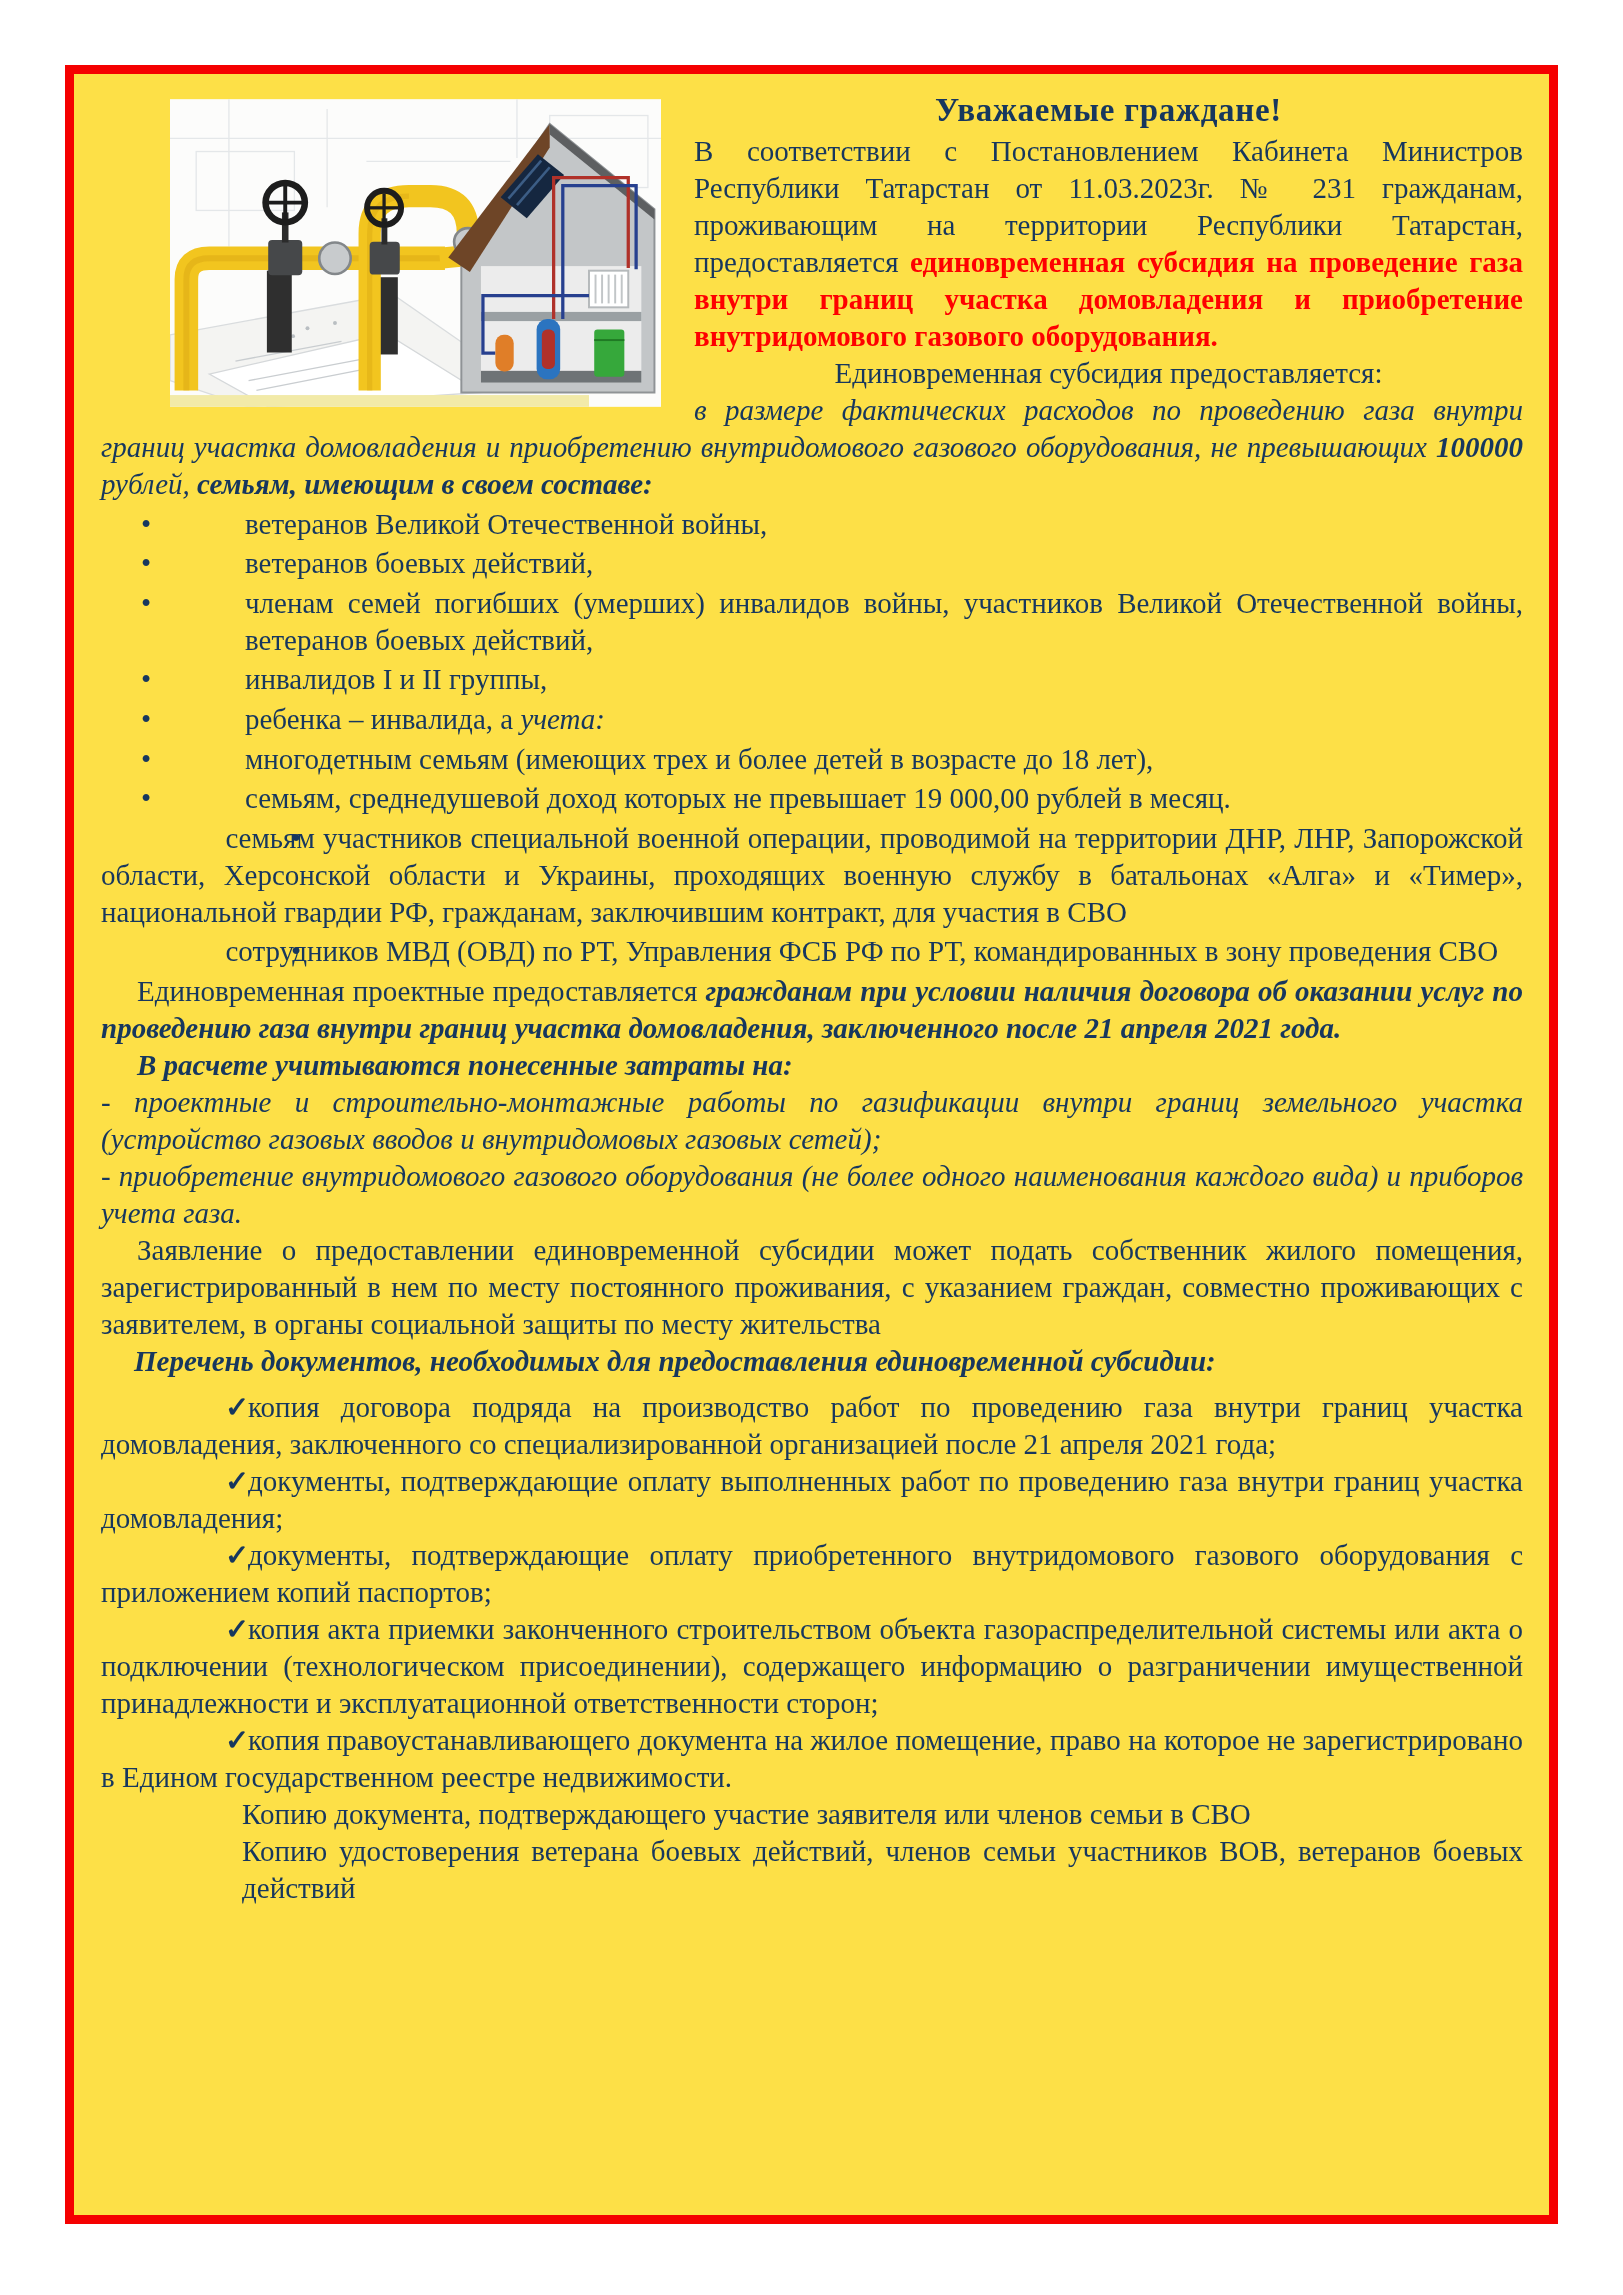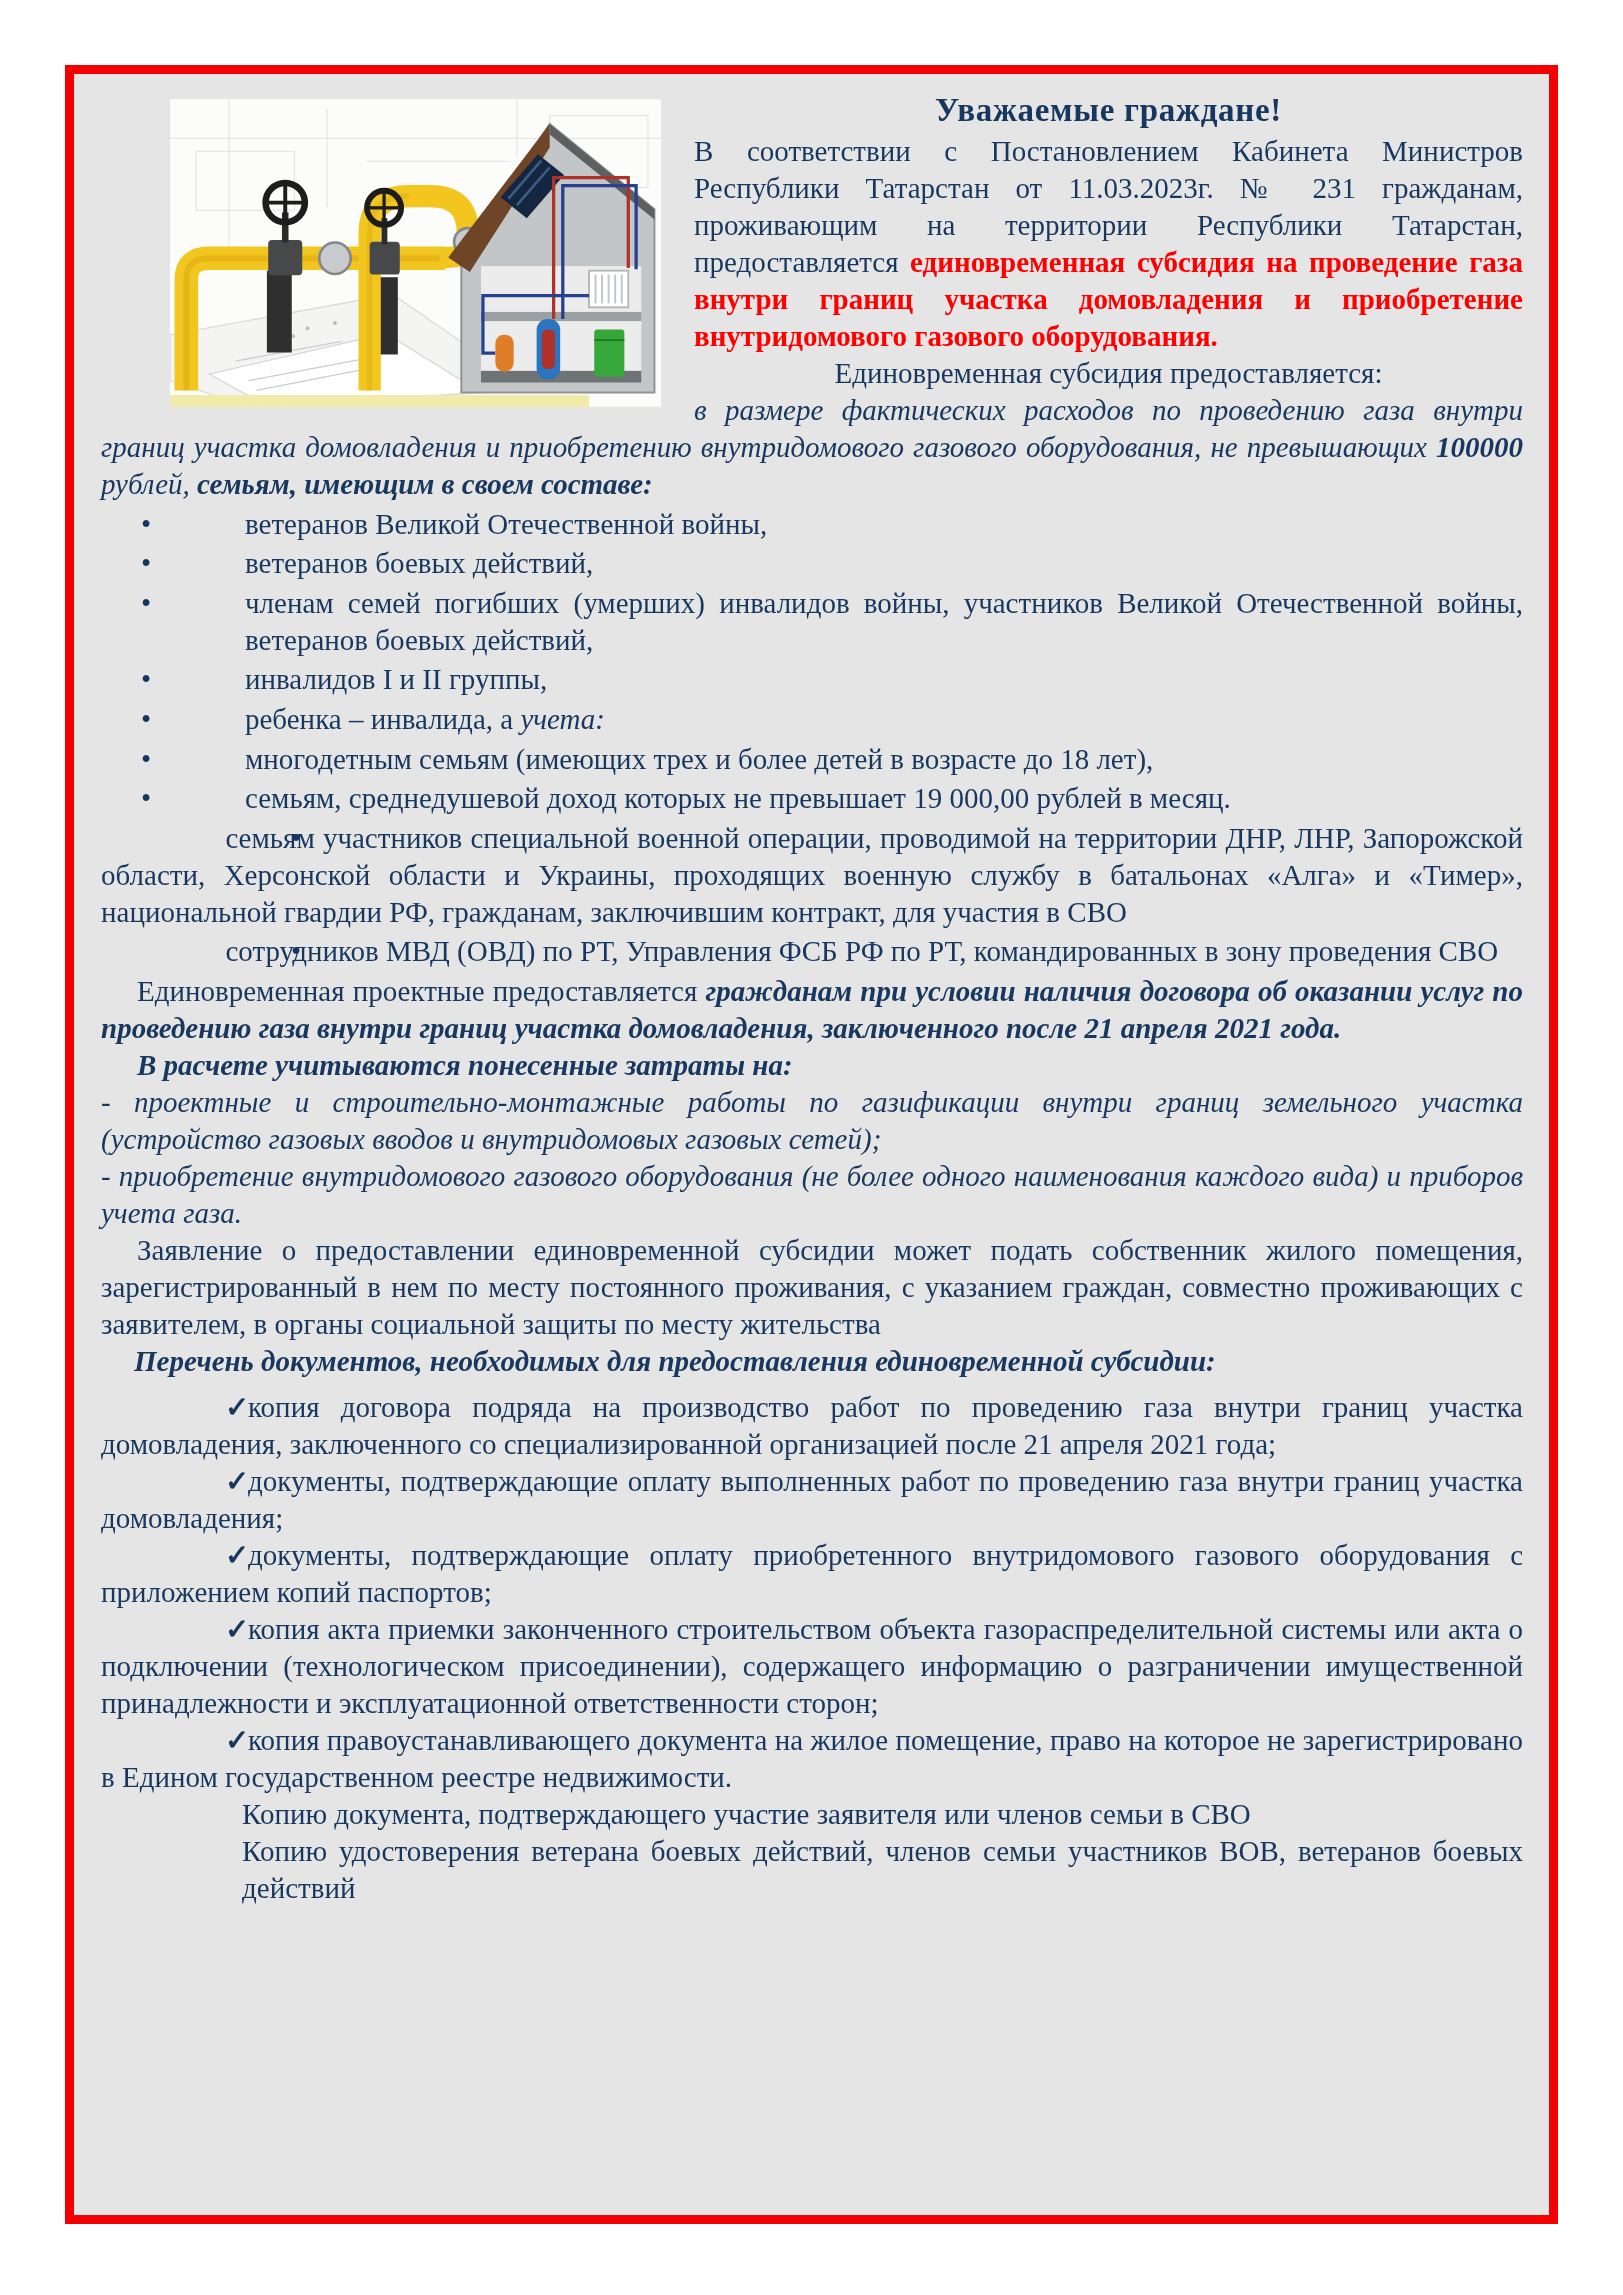--- a/index.html
+++ b/index.html
@@ -3,21 +3,21 @@
 <meta charset="utf-8">
 <style>
   html,body { margin:0; padding:0; }
   body {
     width:1623px; height:2295px; background:#ffffff; position:relative;
     font-family:"Liberation Serif", serif; color:#17375e;
   }
   .frame {
     position:absolute; left:65px; top:65px; width:1493px; height:2159px;
     border:9.2px solid #f50000; box-sizing:border-box;
-    padding:13px 26px 0 27px; overflow:hidden; background:#e5e5e5;
+    padding:13px 26px 0 27px; overflow:hidden; background:#fde047;
   }
   .photo {
     float:left; width:491px; height:308px; margin:11.8px 33px 13px 69px;
   }
   .photo svg { display:block; width:100%; height:100%; }
   h1.title {
     margin:0; font-size:33px; line-height:46px; font-weight:bold;
     text-align:center; color:#17375e; letter-spacing:0.7px;
   }
   p { margin:0; font-size:29px; line-height:37px; text-align:justify; }

